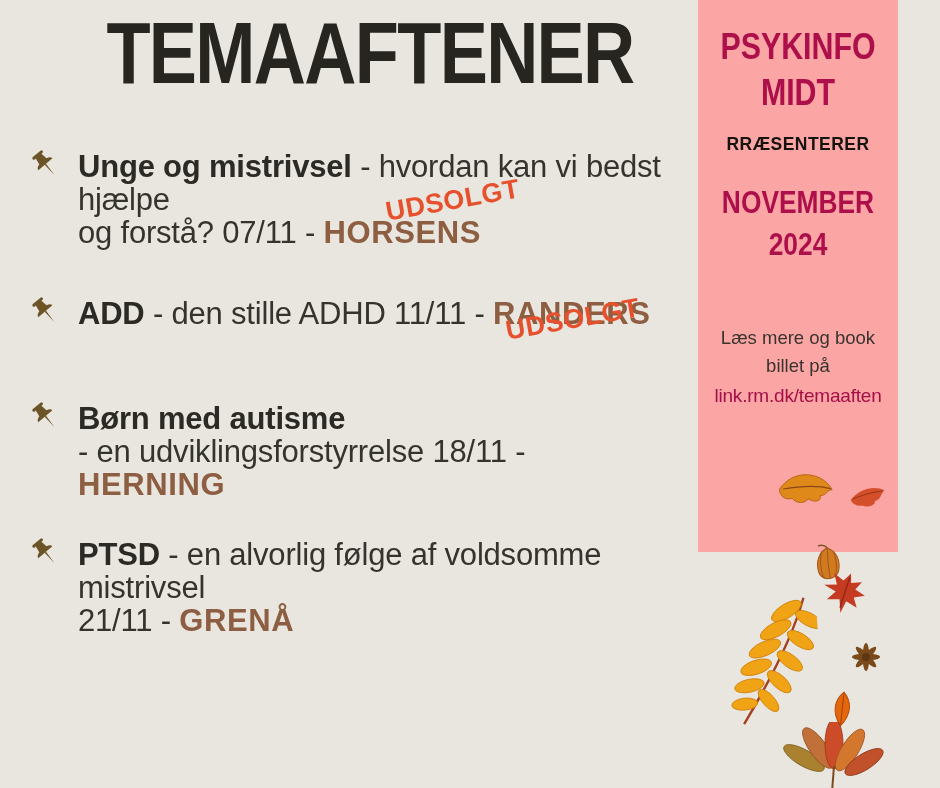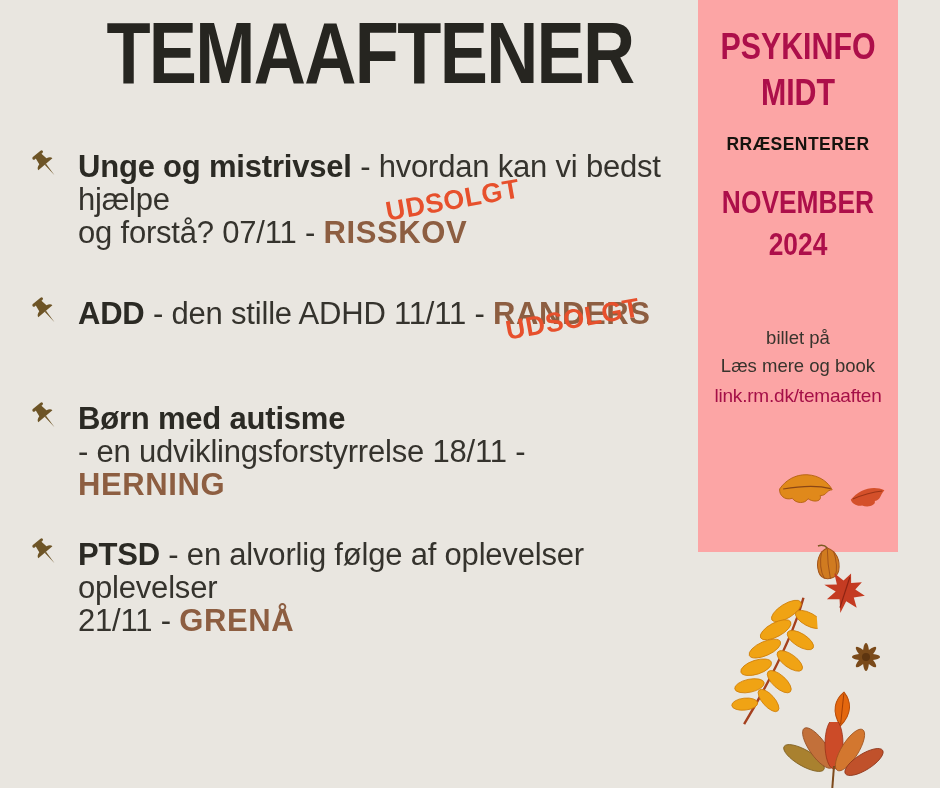--- a/index.html
+++ b/index.html
@@ -85,21 +85,21 @@
       <span class="pin">
         <svg viewBox="0 0 36 36" width="36" height="36">
             <g fill="#6d5426" transform="rotate(-40 18 18)">
           <path d="M13 3.5h10a1.5 1.5 0 0 1 0 3h-1.3l1 6.6c2.7.7 4.5 2.1 4.5 3.9H8.8c0-1.8 1.8-3.2 4.5-3.9l1-6.6H13a1.5 1.5 0 0 1 0-3z"></path>
           <path d="M17.1 17h1.8L18 31z"></path>
         </g>
           </svg>
       </span>
       <div class="etext">
         <span class="b">Unge og mistrivsel</span><span> - hvordan kan vi bedst hjælpe</span><br>
-        <span>og forstå? 07/11 - </span><span class="loc">RISSKOV</span>
+        <span>og forstå? 07/11 - </span><span class="loc">HORSENS</span>
       </div>
       <span class="stamp" style="left:357px; top:35px">UDSOLGT</span>
     </div>
 
     <div class="event" style="top:297px">
       <span class="pin">
         <svg viewBox="0 0 36 36" width="36" height="36">
             <g fill="#6d5426" transform="rotate(-40 18 18)">
           <path d="M13 3.5h10a1.5 1.5 0 0 1 0 3h-1.3l1 6.6c2.7.7 4.5 2.1 4.5 3.9H8.8c0-1.8 1.8-3.2 4.5-3.9l1-6.6H13a1.5 1.5 0 0 1 0-3z"></path>
           <path d="M17.1 17h1.8L18 31z"></path>
@@ -130,21 +130,21 @@
     <div class="event" style="top:538px">
       <span class="pin">
         <svg viewBox="0 0 36 36" width="36" height="36">
             <g fill="#6d5426" transform="rotate(-40 18 18)">
           <path d="M13 3.5h10a1.5 1.5 0 0 1 0 3h-1.3l1 6.6c2.7.7 4.5 2.1 4.5 3.9H8.8c0-1.8 1.8-3.2 4.5-3.9l1-6.6H13a1.5 1.5 0 0 1 0-3z"></path>
           <path d="M17.1 17h1.8L18 31z"></path>
         </g>
           </svg>
       </span>
       <div class="etext">
-        <span class="b">PTSD</span><span> - en alvorlig følge af oplevelser oplevelser</span><br>
+        <span class="b">PTSD</span><span> - en alvorlig følge af voldsomme mistrivsel</span><br>
         <span>21/11 - </span><span class="loc">GRENÅ</span>
       </div>
     </div>
 
 
   </div>
 
   <div class="sidebar">
 
     <div class="brand">
@@ -153,22 +153,22 @@
     </div>
 
     <div class="presents">RRÆSENTERER</div>
 
     <div class="month">
       <div>NOVEMBER</div>
       <div>2024</div>
     </div>
 
     <div class="cta">
+      <div>Læs mere og book</div>
       <div>billet på</div>
-      <div>Læs mere og book</div>
       <a class="cta-link" href="#">link.rm.dk/temaaften</a>
     </div>
 
     <span class="deco" style="left:78px; top:466px; transform:rotate(14deg)">
       <svg width="58" height="50" viewBox="0 0 68 50">
         <path d="M4 30 C8 19 17 9 31 6 C46 3 58 9 64 16 C57 18 60 24 52 26 C56 32 47 36 39 33 C37 40 27 42 21 37 C13 42 5 37 4 30 Z" fill="#e0891b" stroke="#b56312" stroke-width="1"></path>
         <path d="M8 29 C24 22 44 15 62 15" stroke="#8a4616" stroke-width="1.4" fill="none"></path>
       </svg>
     </span>
 

